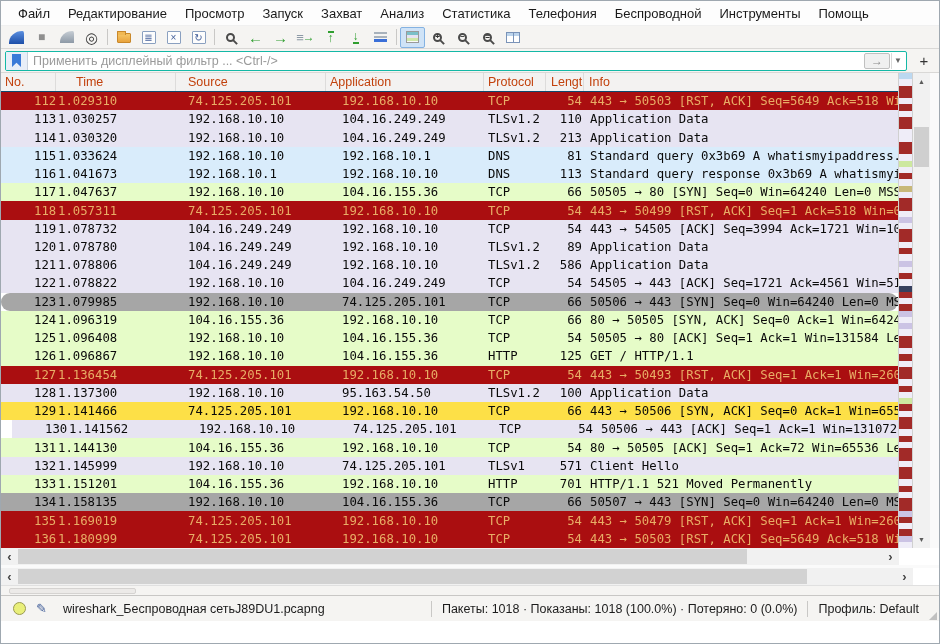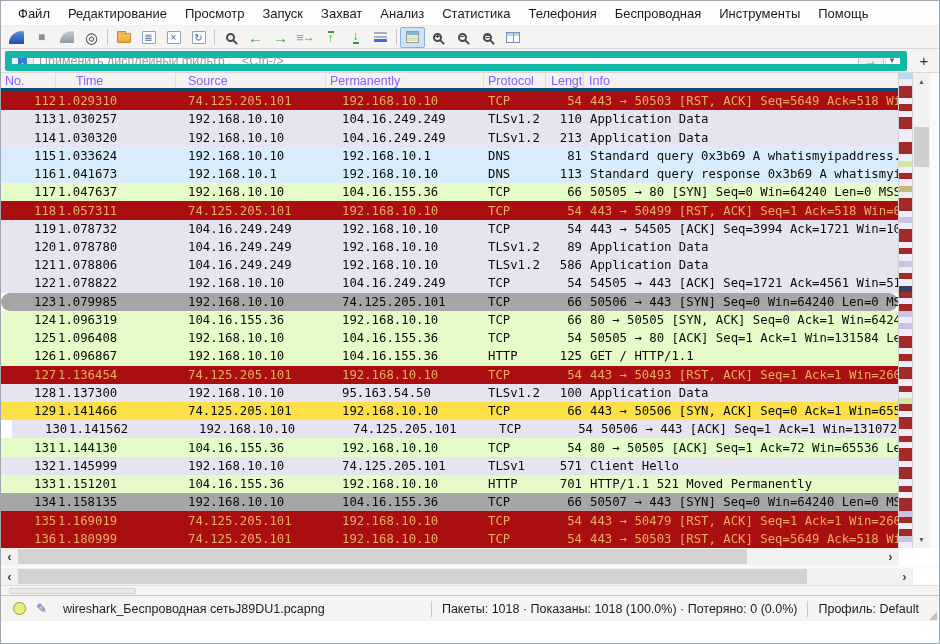--- a/index.html
+++ b/index.html
@@ -38,33 +38,33 @@
   .k-first { border-top:2px solid #2f9e2f; }
   .k-last { border-bottom:2px solid #2f9e2f; }
   .k-goto { color:#2f9e2f; font-size:12px; font-weight:bold; }
   .k-goto::before { content:"\2261"; color:#8d99a6; font-size:13px; margin-right:-1px; font-weight:normal; }
   .k-autoscroll { width:13px; height:10px; background:repeating-linear-gradient(#a8b2bc 0 2px, transparent 2px 4px); border-bottom:3px solid #3a6fd8; }
   .k-colorize { width:13px; height:12px; border:1px solid #9a9a9a; background:linear-gradient(#7ac0c8 0 3px, #e6e3f2 3px 6px, #cfe8a8 6px 9px, #fafafa 9px 12px); }
   .k-columns { width:14px; height:11px; border:1px solid #7a93b8; background: linear-gradient(90deg, transparent 0 6px, #7a93b8 6px 7px, transparent 7px), linear-gradient(#bcd4ec 0 3px, #fff 3px); }
 
   
   .filterbar { height:24px; flex:0 0 24px; background:#f5f4f2; display:flex; align-items:center; padding:0 4px; border-bottom:1px solid #d9d8d6; }
-  .filter-input { flex:1; height:20px; background:#fff; border:7px solid #14b8a6; border-radius:2px; display:flex; align-items:center; overflow:hidden;justify-content:center; }
+  .filter-input { flex:1; height:20px; background:#fff; border:1px solid #14b8a6; border-radius:2px; display:flex; align-items:center; overflow:hidden;justify-content:center; }
   .bookmark-wrap { width:22px; height:100%; background:#e8eef8; border-right:1px solid #c8d0dc; display:flex; align-items:center; justify-content:center; }
   .bookmark { width:9px; height:13px; background:#3a7ad8; clip-path:polygon(0 0,100% 0,100% 100%,50% 68%,0 100%); }
   .filter-placeholder { color:#9a9a9a; font-size:12.5px; padding-left:5px; flex:1; white-space:nowrap; overflow:hidden; }
   .filter-apply { width:26px; height:16px; border:1px solid #c0c0c0; border-radius:2px; background:#f0f0f0; color:#8a8a8a; font-weight:bold; font-size:12px; display:flex; align-items:center; justify-content:center; margin-right:1px; }
   .filter-caret { width:13px; height:16px; color:#666; font-size:8px; display:flex; align-items:center; justify-content:center; border-left:1px solid #d8d8d8; margin-right:2px; }
   .filter-add { width:22px; height:20px; font-size:15px; color:#333; display:flex; align-items:center; justify-content:center; margin-left:6px; }
 
   
   .list-area { flex:0 0 475px; display:flex; background:#fafafa; }
   .packet-pane { width:898px; display:flex; flex-direction:column; background:#fff; border-right:1px solid #d0d0d0; }
   .cols { display:grid; grid-template-columns:55px 120px 150px 158px 62px 38px 1fr; }
-  .colheader { height:19px; flex:0 0 19px; background:#f3f2f1; border-bottom:4px solid #0c4a6e; font-size:12.5px; color:#8b5cf6; align-items:center; }
+  .colheader { height:19px; flex:0 0 19px; background:#f3f2f1; border-bottom:1px solid #0c4a6e; font-size:12.5px; color:#c2410c; align-items:center; }
   .colheader .hc { border-right:1px solid #dddcdb; height:100%; display:flex; align-items:center; overflow:hidden; white-space:nowrap; }
   .hc.c0 { padding-left:4px; }
   .hc.c1 { padding-left:20px; }
   .hc.c2 { padding-left:12px; }
   .hc.c3 { padding-left:4px; }
   .hc.c4 { padding-left:4px; }
   .hc.c5 { padding-left:5px; }
   .hc.c6 { padding-left:5px; border-right:none; }
   .rows { flex:1; overflow:hidden; }
   .prow { height:18.24px; font-family:"DejaVu Sans Mono", monospace; font-size:12.3px; align-items:center; white-space:nowrap; }
@@ -122,21 +122,21 @@
 
   <div class="menubar" id="menubar">
       <span class="menu-item">Файл</span>
       <span class="menu-item">Редактирование</span>
       <span class="menu-item">Просмотр</span>
       <span class="menu-item">Запуск</span>
       <span class="menu-item">Захват</span>
       <span class="menu-item">Анализ</span>
       <span class="menu-item">Статистика</span>
       <span class="menu-item">Телефония</span>
-      <span class="menu-item">Беспроводная</span>
+      <span class="menu-item">Беспроводной</span>
       <span class="menu-item">Инструменты</span>
       <span class="menu-item">Помощь</span>
     </div>
 
   <div class="toolbar" id="toolbar">
       <div class="tbbtn">
         <span class="ic k-fin-blue"></span>
       </div>
       <div class="tbbtn">
         <span class="ic k-square">■</span>
@@ -211,21 +211,21 @@
     </div>
     <div class="filter-add">+</div>
   </div>
 
   <div class="list-area">
     <div class="packet-pane">
       <div class="cols colheader" id="colheader">
           <div class="hc c0">No.</div>
           <div class="hc c1">Time</div>
           <div class="hc c2">Source</div>
-          <div class="hc c3">Permanently</div>
+          <div class="hc c3">Application</div>
           <div class="hc c4">Protocol</div>
           <div class="hc c5">Length</div>
           <div class="hc c6">Info</div>
         </div>
       <div class="rows" id="rows">
           <div class="cols prow" style="background: rgb(170, 14, 16); color: rgb(232, 173, 102);">
             <div class="c0">112</div>
             <div class="c1">1.029310</div>
             <div class="c2">74.125.205.101</div>
             <div class="c3">192.168.10.10</div>

